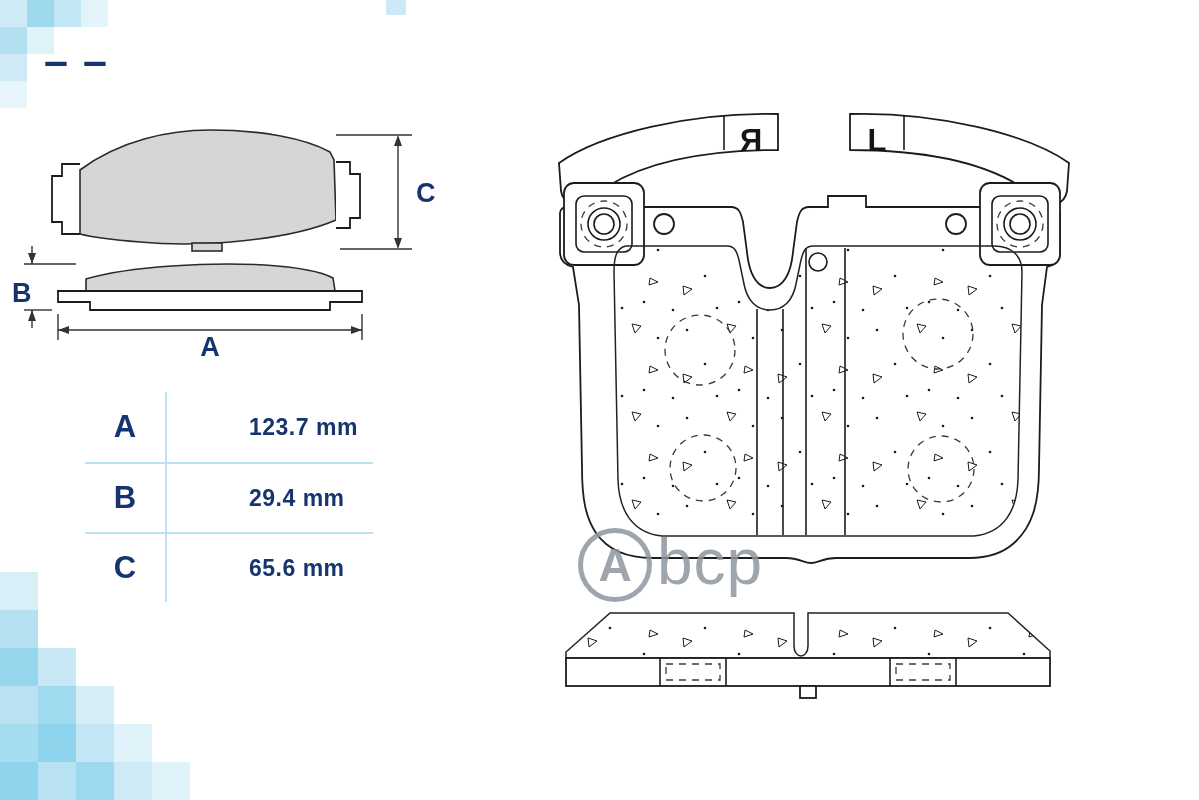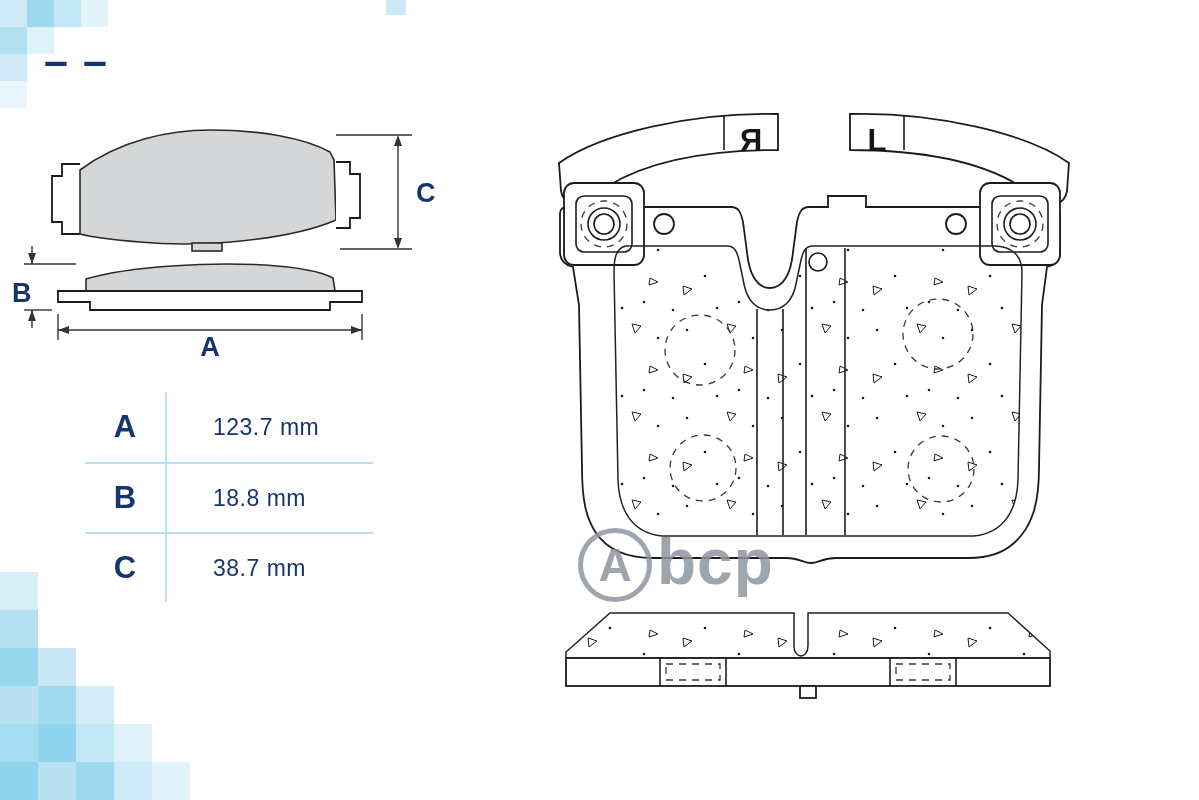--- a/index.html
+++ b/index.html
@@ -9,28 +9,28 @@
 
   .header { position:absolute; left:44px; top:36px; display:flex; align-items:center; gap:14px;
             color:#16356e; font-weight:bold; font-size:43px; letter-spacing:1px; }
   .header .dash { font-weight:bold; }
 
   .dim-table { position:absolute; left:85px; top:392px; width:288px; height:210px; color:#16356e; }
   .dim-table .vline { position:absolute; left:80px; top:0; bottom:0; width:2px; background:#b9e1f1; }
   .dim-table .row { display:flex; height:70px; align-items:center; }
   .dim-table .row + .row { border-top:2px solid #b9e1f1; }
   .dim-table .letter { width:80px; text-align:center; font-size:31px; font-weight:bold; }
-  .dim-table .value { padding-left:48px; font-size:23px; font-weight:400; letter-spacing:0.5px; }
+  .dim-table .value { padding-left:48px; font-size:23px; font-weight:700; letter-spacing:0.5px;margin-left:36px; }
 
   .watermark { position:absolute; left:578px; top:528px; display:flex; align-items:center; gap:5px;
                color:#8f969e; opacity:0.85; z-index:5; }
   .wm-circle { width:74px; height:74px; border:5px solid #8f969e; border-radius:50%;
                display:flex; align-items:center; justify-content:center;
                font-size:46px; font-weight:bold; }
-  .wm-text { font-size:64px; font-weight:700; letter-spacing:1px; line-height:1; padding-bottom:6px; }
+  .wm-text { font-size:64px; font-weight:400; letter-spacing:1px; line-height:1; padding-bottom:6px; }
 
   .dimletter { font-family:"Liberation Sans", sans-serif; font-weight:bold; font-size:27px; fill:#16356e; }
   .marking   { font-family:"Liberation Sans", sans-serif; font-weight:600; font-size:31px; fill:#161616; }
 
   .ln   { stroke:#1c1c1c; stroke-width:1.6; fill:none; }
   .lnw  { stroke:#1c1c1c; stroke-width:1.8; fill:#ffffff; }
   .gray { stroke:#2a2a2a; stroke-width:1.6; fill:#d4d6d7; }
   .dim  { stroke:#333333; stroke-width:1.4; fill:none; }
   .arr  { fill:#333333; stroke:none; }
   .dash { stroke:#3a3a3a; stroke-width:1.3; fill:none; stroke-dasharray:7 6; }
@@ -202,25 +202,25 @@
   </div>
 
   <div class="dim-table">
     <div class="vline"></div>
     <div class="row">
       <div class="letter">A</div>
       <div class="value">123.7 mm</div>
     </div>
     <div class="row">
       <div class="letter">B</div>
-      <div class="value">18.8 mm</div>
+      <div class="value">29.4 mm</div>
     </div>
     <div class="row">
       <div class="letter">C</div>
-      <div class="value">38.7 mm</div>
+      <div class="value">65.6 mm</div>
     </div>
   </div>
 
   <div class="watermark">
     <div class="wm-circle">A</div>
     <div class="wm-text">bcp</div>
   </div>
 
 </div>
 

